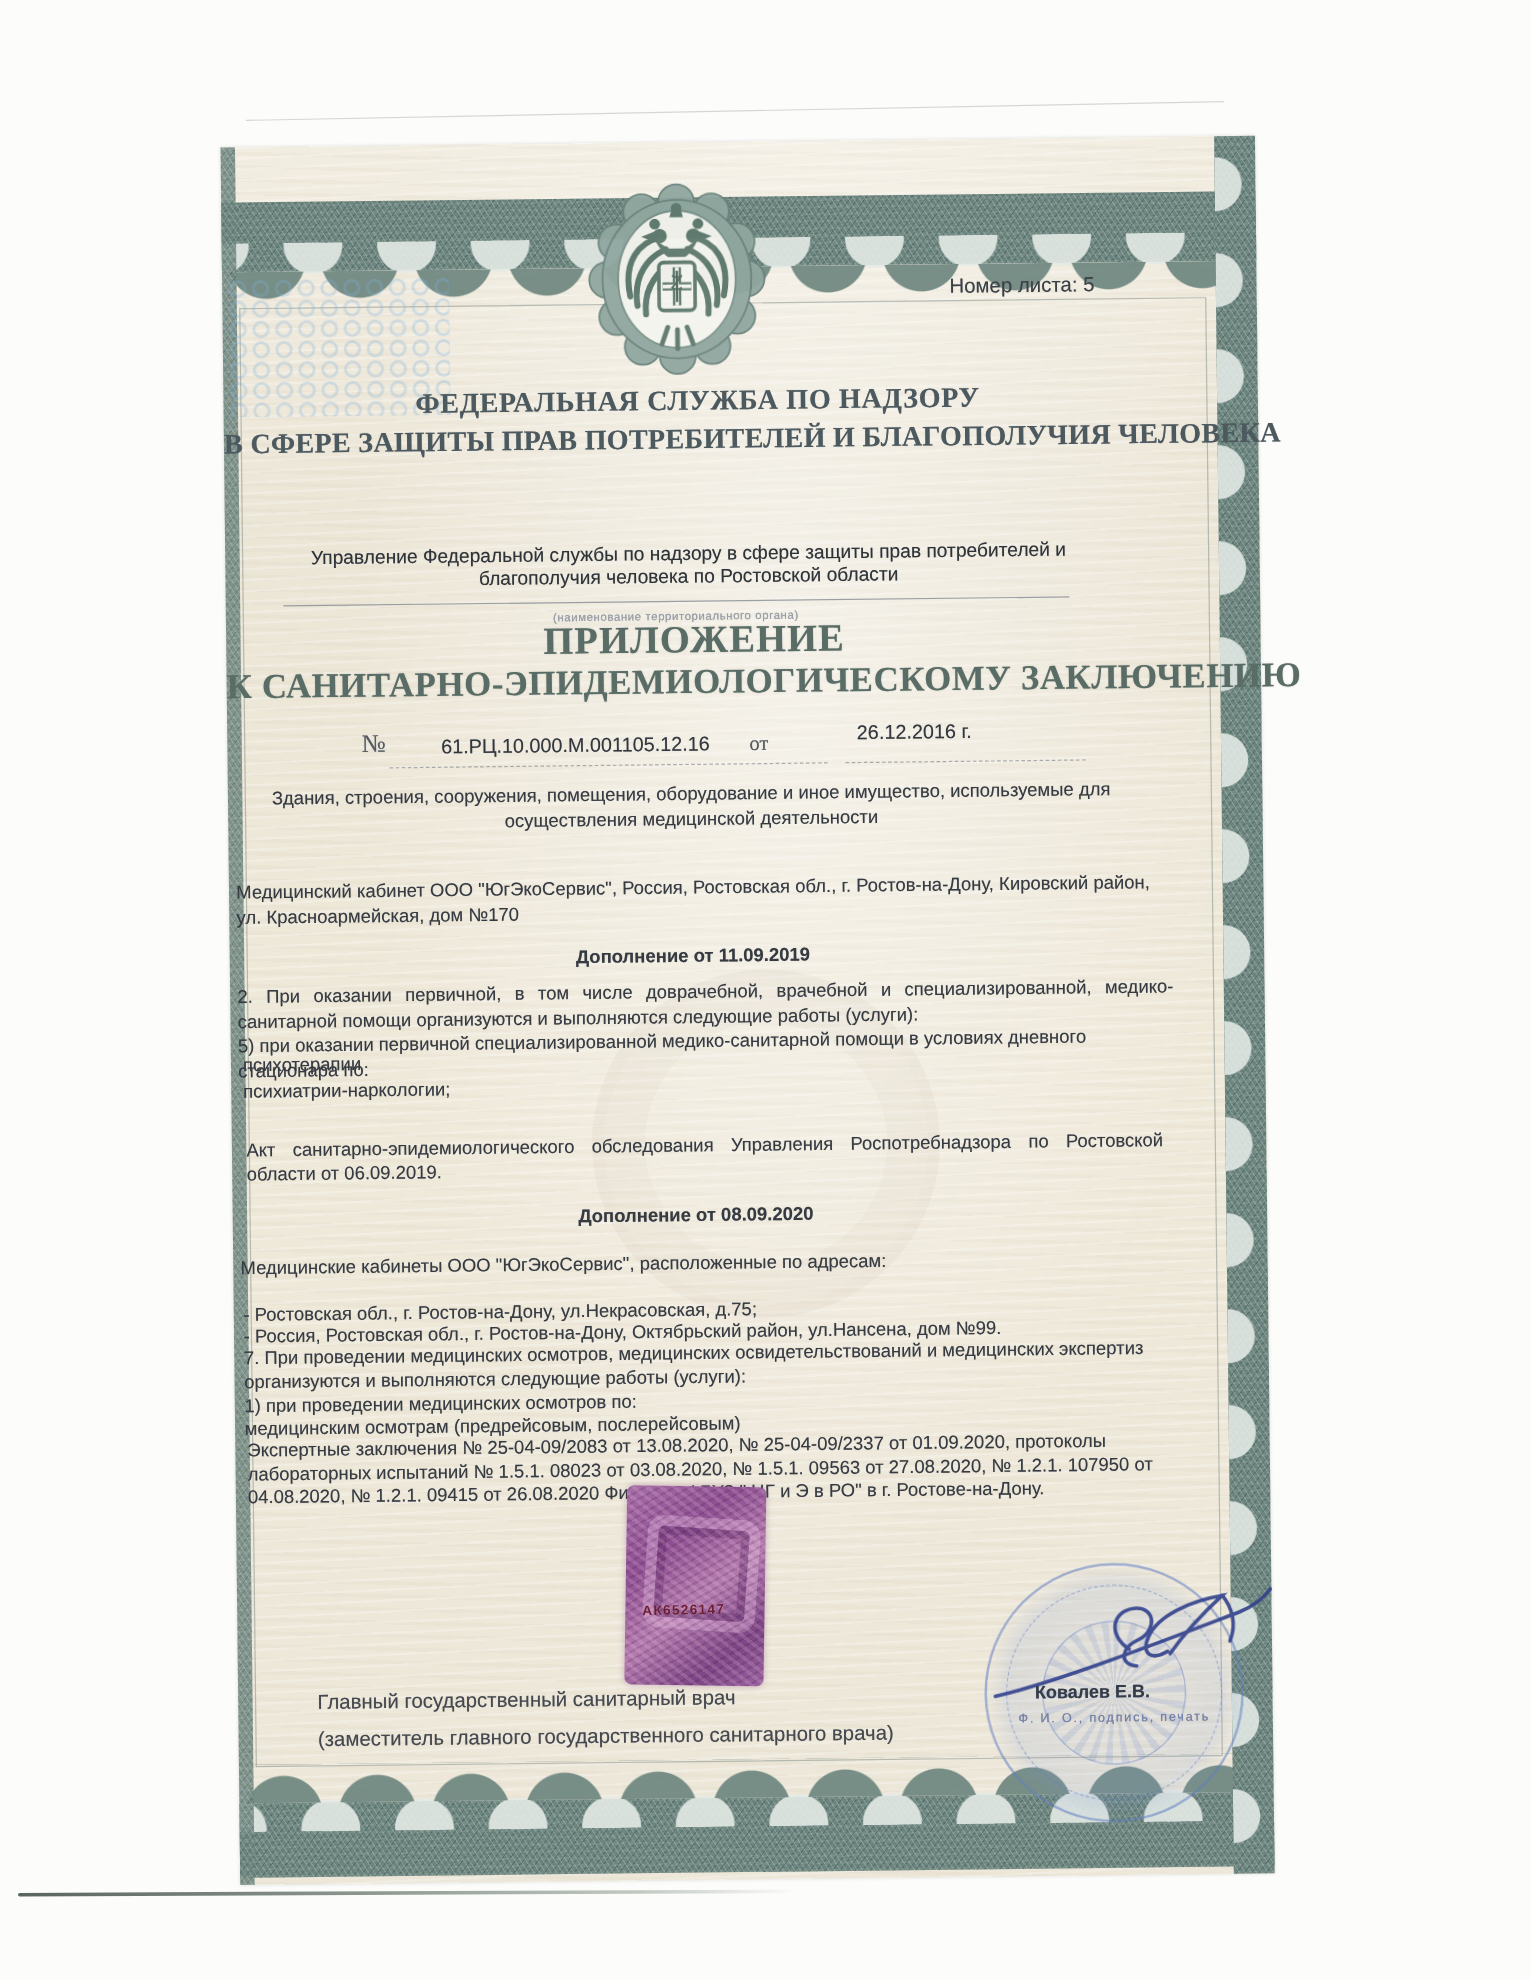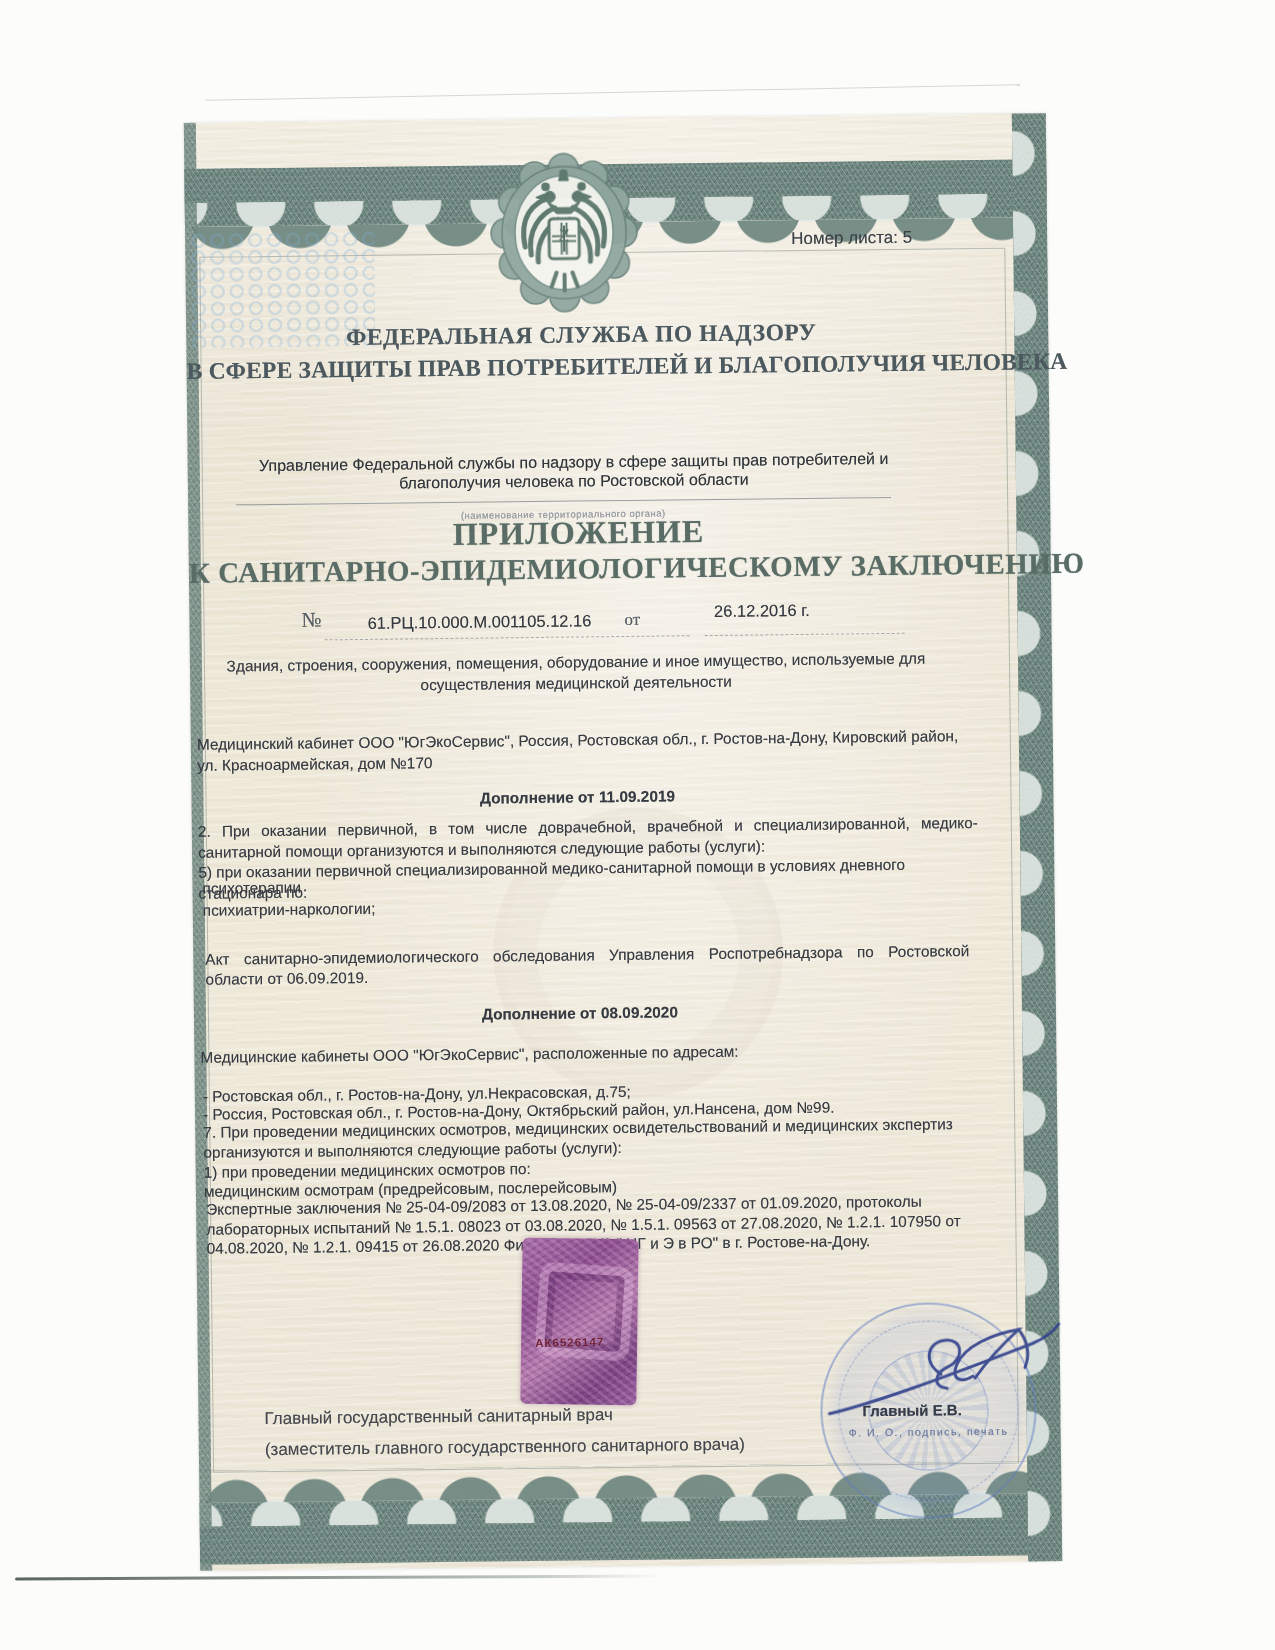--- a/index.html
+++ b/index.html
@@ -231,20 +231,20 @@
 
     <div class="stamp"></div>
     <svg class="signature" viewBox="0 0 240 120">
       <g stroke="#31418c" stroke-width="3" fill="none" stroke-linecap="round" opacity=".9">
         <path d="M6 98 C60 86 150 52 210 30 C222 25 231 18 236 11"></path>
         <path d="M118 60 C100 48 104 28 122 26 C140 24 142 44 126 52 C112 58 108 72 124 74"></path>
         <path d="M150 62 C136 70 128 64 134 50 C142 32 170 20 196 16 C176 34 162 50 152 64"></path>
         <path d="M196 16 C204 26 208 40 202 54"></path>
       </g>
     </svg>
-    <div class="t signer">Главный Е.В.</div>
+    <div class="t signer">Ковалев Е.В.</div>
     <div class="t signer-cap">Ф.  И.  О.,  подпись,  печать</div>
     <div class="t post1">Главный государственный санитарный врач</div>
     <div class="t post2">(заместитель главного государственного санитарного врача)</div>
   </div>
 
   <div class="scan-line-bottom"></div>
 </div>
 
 </body></html>

